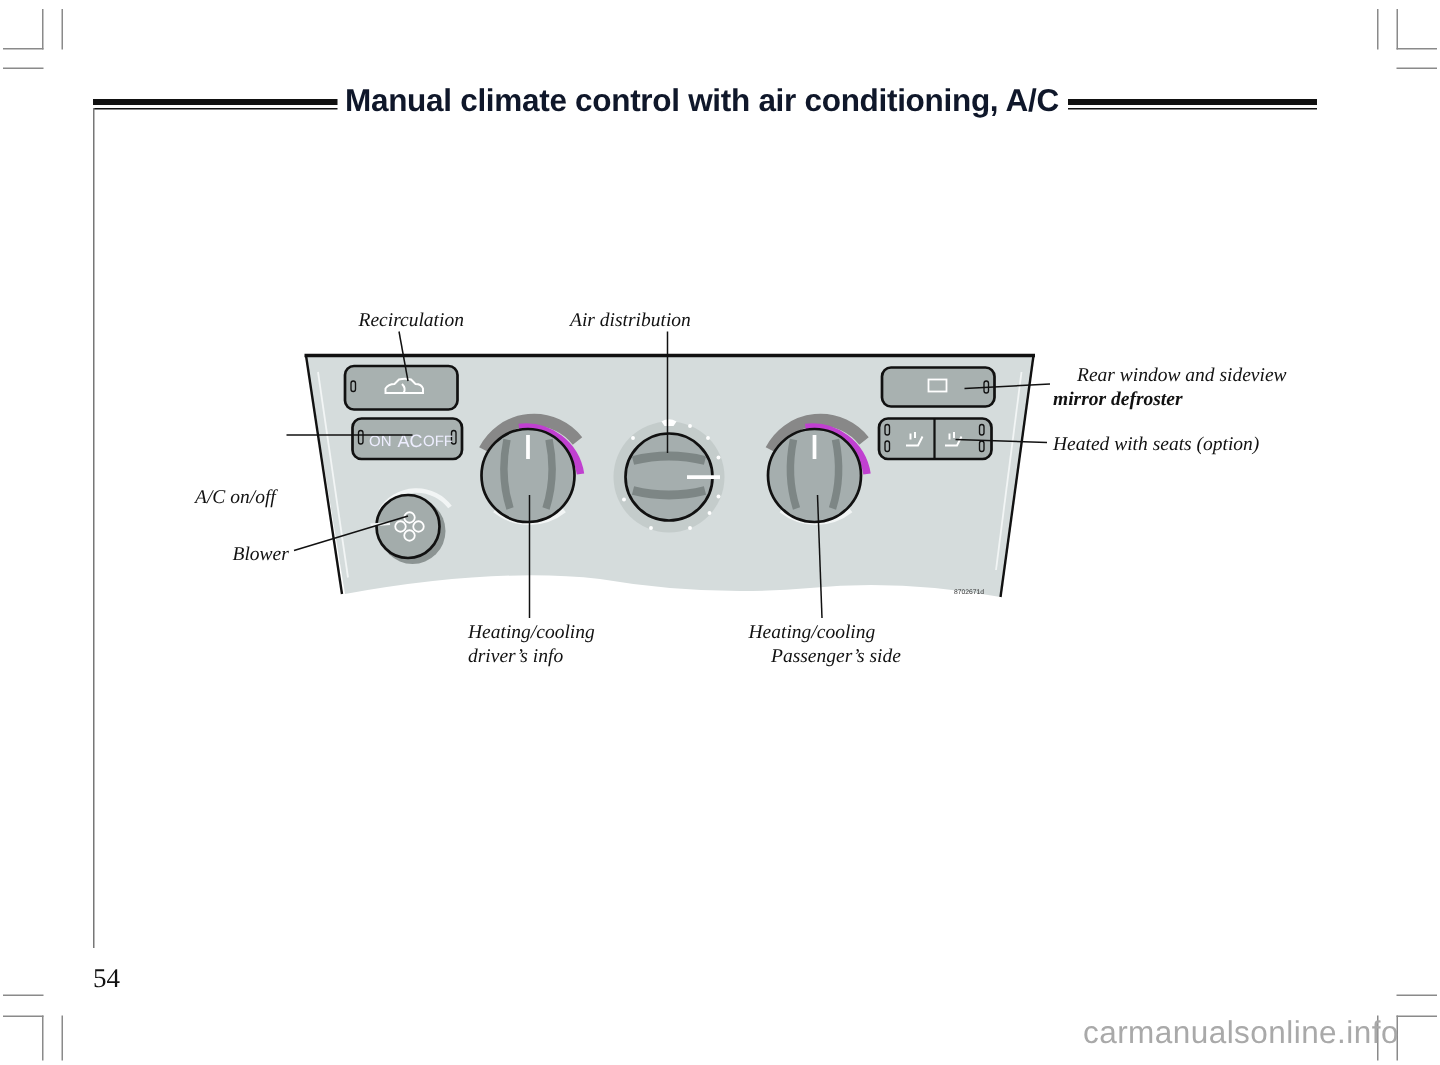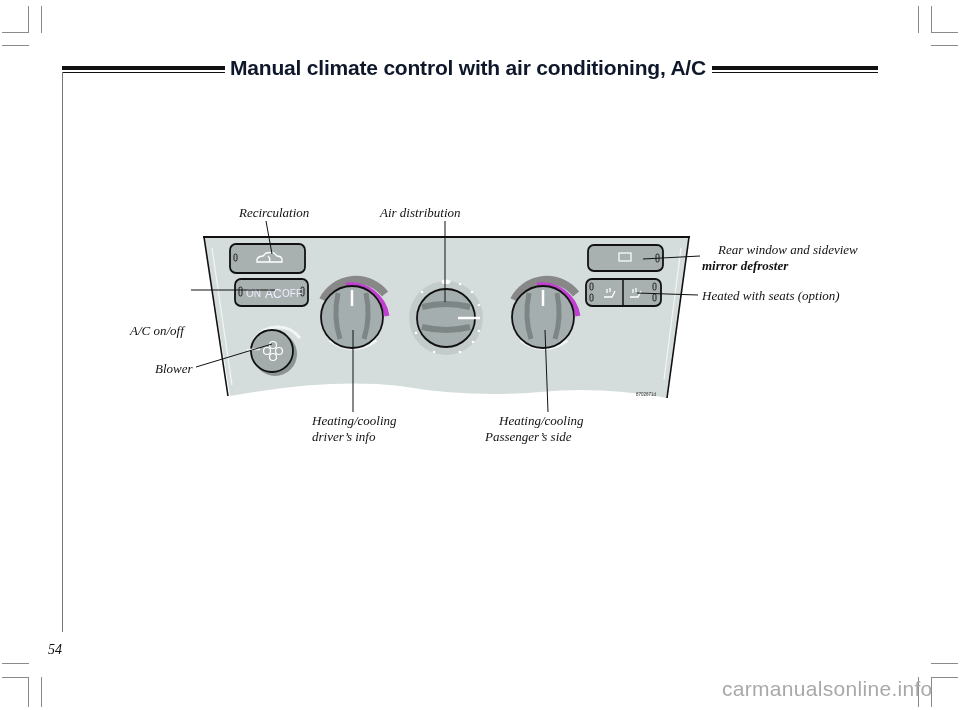--- a/index.html
+++ b/index.html
@@ -5,21 +5,21 @@
   html, body { margin:0; padding:0; }
   body { width:960px; height:710px; background:#ffffff; position:relative; overflow:hidden;
          font-family:"Liberation Serif", serif; }
   .crop { position:absolute; background:#8a8a8a; }
   .title-wrap { position:absolute; left:62px; top:56px; width:816px; height:26px; }
   .title-rule { position:absolute; top:10px; height:4px; background:#111; }
   .title-rule::after { content:""; position:absolute; left:0; right:0; top:6px; height:1px; background:#111; }
   .title { position:absolute; left:229px; top:0; font-family:Liberation Sans, sans-serif; font-weight:bold;
            font-size:21px; color:#0f172a; white-space:nowrap; letter-spacing:-0.2px; }
   .margin-line { position:absolute; left:62px; top:72px; width:1px; height:560px; background:#777; }
-  .page-num { position:absolute; left:48px; top:642px; font-size:14px; color:#111;font-style:italic; }
+  .page-num { position:absolute; left:62px; top:642px; font-size:18px; color:#111; }
   .label { position:absolute; font-style:italic; font-size:13px; color:#111; white-space:nowrap; line-height:16px; }
   .watermark { position:absolute; left:722px; top:677px; font-family:"Liberation Sans", sans-serif;
                font-size:21px; color:#a9a9a9; letter-spacing:0.3px; }
   svg { position:absolute; left:0; top:0; }
 </style>
 </head>
 <body>
 
 <div class="crop" style="left:28px;top:6px;width:1px;height:27px;"></div>
 <div class="crop" style="left:41px;top:6px;width:1px;height:27px;"></div>
@@ -152,16 +152,16 @@
 <div class="label" style="left:239px;top:205px;">Recirculation</div>
 <div class="label" style="left:380px;top:205px;">Air distribution</div>
 <div class="label" style="left:718px;top:242px;">Rear window and sideview</div>
 <div class="label" style="left:702px;top:258px;font-weight:bold;">mirror defroster</div>
 <div class="label" style="left:130px;top:283px;margin-top:40px;">A/C on/off</div>
 <div class="label" style="left:702px;top:288px;">Heated with seats (option)</div>
 <div class="label" style="left:155px;top:361px;text-align:center;">Blower</div>
 <div class="label" style="left:312px;top:413px;">Heating/cooling</div>
 <div class="label" style="left:312px;top:429px;">driver’s info</div>
 <div class="label" style="left:499px;top:413px;">Heating/cooling</div>
-<div class="label" style="left:485px;top:429px;">Passenger’s side</div>
+<div class="label" style="left:514px;top:429px;">Passenger’s side</div>
 
 <div class="page-num">54</div>
 <div class="watermark">carmanualsonline.info</div>
 
 </body></html>

